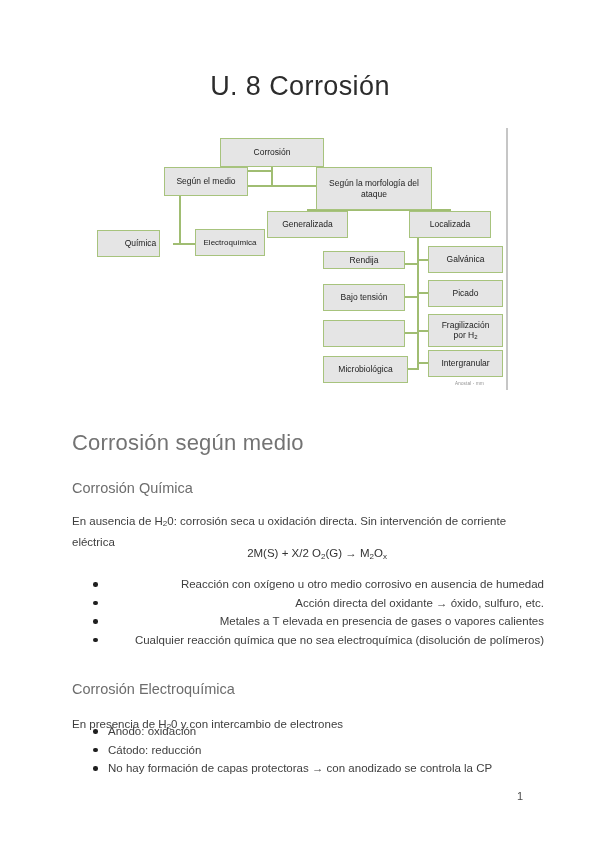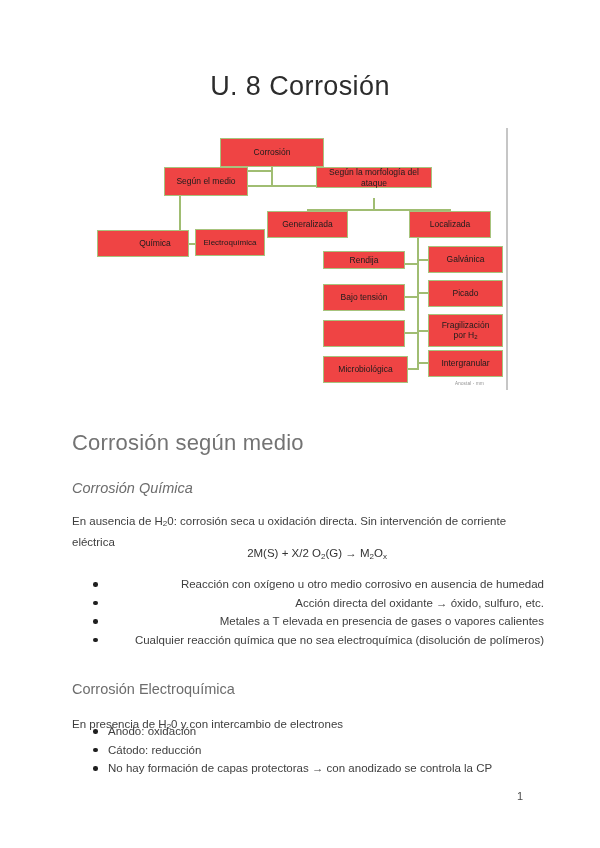--- a/index.html
+++ b/index.html
@@ -11,21 +11,21 @@
   
   .title {
     position:absolute; left:0; right:0; top:71px; text-align:center;
     font-size:27px; letter-spacing:0.4px; color:#2c2c2c; font-weight:400;
   }
   .h1 {
     position:absolute; left:72px; top:430px; font-size:22px; color:#737373;
     font-weight:500; letter-spacing:0.2px;
   }
   .h2 { position:absolute; left:72px; font-size:14.5px; color:#6d6d6d; font-weight:400; }
-  .h2a { top:480px;font-style:italic; }
+  .h2a { top:480px; }
   .h2b { top:681px; }
   .body-p {
     position:absolute; left:72px; width:462px; font-size:11.5px;
     line-height:19px; color:#3e3e3e;
   }
   .p1 { top:500px; }
   .p2 { top:703px; }
   .ts { font-size:8px; vertical-align:-1px; }
   .formula {
     position:absolute; left:72px; width:490px; top:547px; text-align:center;
@@ -40,35 +40,35 @@
     color:#3e3e3e;
   }
   ul.blist li::before {
     content:""; position:absolute; left:21px; top:7px; width:4.5px; height:4.5px;
     border-radius:50%; background:#1f1f1f;
   }
   .page-num { position:absolute; left:517px; top:790px; font-size:11px; color:#4a4a4a; }
 
   
   .node {
-    position:absolute; border:1.5px solid #a7c37d; background:#ef4444;
+    position:absolute; border:1.5px solid #a7c37d; background:#e5e5e5;
     display:flex; align-items:center; justify-content:center; text-align:center;
     font-size:8.5px; color:#1c1c1c; line-height:1.2; box-sizing:border-box;
     white-space:nowrap;
   }
   .wrap2 { white-space:normal; padding:0 3px; }
   .tight { font-size:8px; }
   .dsub { font-size:6px; vertical-align:-1px; }
 
   .n-corrosion      { left:220px; top:138px; width:104px; height:29px; }
   .n-medio          { left:128px; top:167px; width:84px; height:29px;margin-left:36px; }
-  .n-morfologia     { left:316px; top:167px; width:116px; height:21px; }
+  .n-morfologia     { left:316px; top:167px; width:116px; height:43px; }
   .n-generalizada   { left:267px; top:211px; width:81px;  height:27px; }
   .n-localizada     { left:409px; top:211px; width:82px;  height:27px; }
-  .n-quimica        { left:97px;  top:230px; width:92px;  height:27px;padding-left:24px; }
+  .n-quimica        { left:97px;  top:230px; width:63px;  height:27px;padding-left:24px; }
   .n-electroquimica { left:195px; top:229px; width:70px;  height:27px; }
   .n-rendija        { left:323px; top:251px; width:82px;  height:18px; }
   .n-galvanica      { left:428px; top:246px; width:75px;  height:27px; }
   .n-bajo-tension   { left:323px; top:284px; width:82px;  height:27px; }
   .n-picado         { left:428px; top:280px; width:75px;  height:27px; }
   .n-fatiga         { left:323px; top:320px; width:82px;  height:27px; }
   .n-fragilizacion  { left:428px; top:314px; width:75px;  height:33px; }
   .n-microbiologica { left:323px; top:356px; width:85px;  height:27px; }
   .n-intergranular  { left:428px; top:350px; width:75px;  height:27px; }
 

